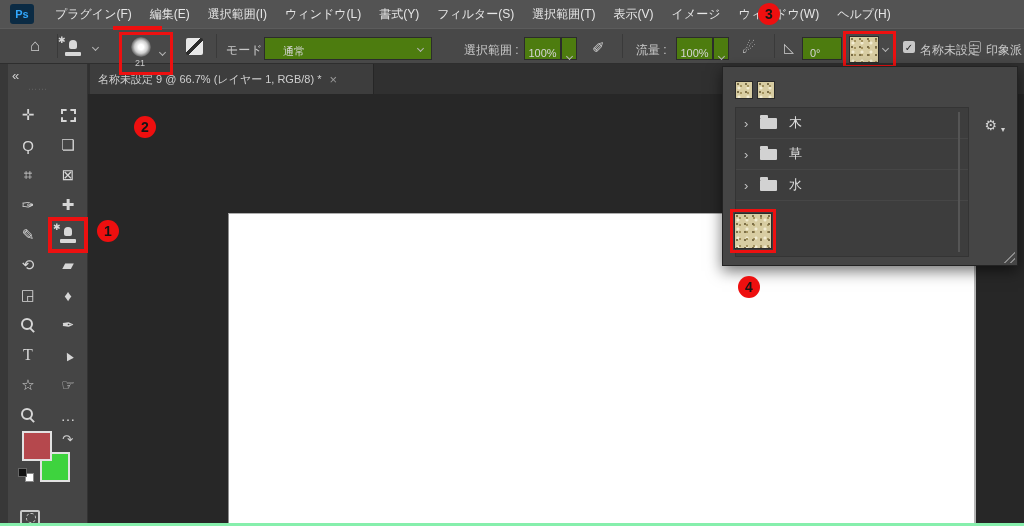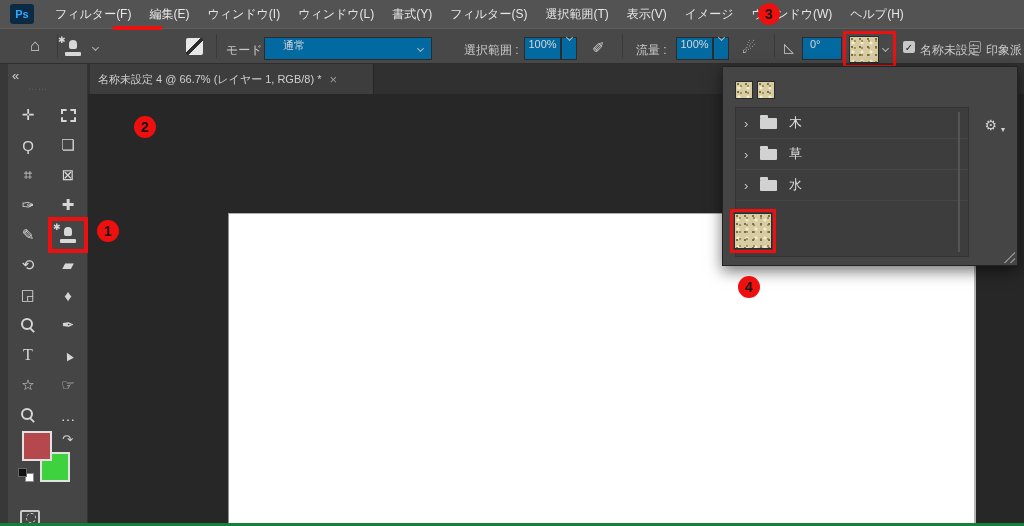--- a/index.html
+++ b/index.html
@@ -1,33 +1,33 @@
 <!DOCTYPE html>
 <html><head>
 <meta charset="utf-8">
 <style>
   html,body{margin:0;padding:0;background:#111;}
   *{box-sizing:border-box;font-family:"Liberation Sans","DejaVu Sans",sans-serif;}
   .screen{position:relative;width:1024px;height:526px;background:#272727;overflow:hidden;
-          border-bottom:3px solid #15803d;}
+          border-bottom:3px solid #86efac;}
   .abs{position:absolute;}
 
   
   .menubar{left:0;top:0;width:1024px;height:28px;background:#535353;display:flex;align-items:center;}
   .ps-logo{margin:0 12px 0 10px;width:24px;height:20px;background:#0b2b44;border-radius:3px;
            color:#31a8ff;font-size:11px;font-weight:bold;display:flex;align-items:center;justify-content:center;}
   .menu-item{color:#e6e6e6;font-size:12px;margin:0 9px;white-space:nowrap;}
 
   
   .optionsbar{left:0;top:28px;width:1024px;height:36px;background:#484848;
               border-top:1px solid #5c5c5c;border-bottom:1px solid #2e2e2e;}
   .vdiv{width:1px;height:24px;background:#3a3a3a;top:34px;}
   .opt-label{color:#c9c9c9;font-size:12px;top:42px;white-space:nowrap;}
-  .opt-box{background:#0369a1;border:1px solid #2c2c2c;color:#d6d6d6;font-size:11px;height:23px;top:37px;
-           display:flex;align-items:flex-start;}
+  .opt-box{background:#4d7c0f;border:1px solid #2c2c2c;color:#d6d6d6;font-size:11px;height:23px;top:37px;
+           display:flex;align-items:flex-end;}
   .chev{width:7px;height:7px;border-right:2px solid #b5b5b5;border-bottom:2px solid #b5b5b5;
         transform:rotate(45deg);display:inline-block;}
   .chev.sm{width:5px;height:5px;border-width:1.5px;}
   .glyph{color:#cfcfcf;}
   .redbox{border:3px solid #ed1010;}
   .ball{width:20px;height:20px;border-radius:50%;
         background:radial-gradient(circle,#ffffff 18%,#cfcfcf 45%,rgba(80,80,80,0) 75%);}
   .toggle-panel{width:17px;height:17px;border-radius:2px;
         background:linear-gradient(135deg,#e8e8e8 42%,#2c2c2c 42%,#2c2c2c 58%,#e8e8e8 58%);}
   .checkbox{width:12px;height:12px;border-radius:2px;}
@@ -106,23 +106,23 @@
   .redline{background:#ee0f0f;z-index:30;}
   .z20{z-index:20;}
 </style>
 </head>
 <body>
 
 <div class="screen">
 
   <div class="abs menubar">
     <div class="ps-logo">Ps</div>
-    <span class="menu-item">フィルター(F)</span>
+    <span class="menu-item">プラグイン(F)</span>
     <span class="menu-item">編集(E)</span>
-    <span class="menu-item">ウィンドウ(I)</span>
+    <span class="menu-item">選択範囲(I)</span>
     <span class="menu-item">ウィンドウ(L)</span>
     <span class="menu-item">書式(Y)</span>
     <span class="menu-item">フィルター(S)</span>
     <span class="menu-item">選択範囲(T)</span>
     <span class="menu-item">表示(V)</span>
     <span class="menu-item">イメージ</span>
     <span class="menu-item">ウィンドウ(W)</span>
     <span class="menu-item">ヘルプ(H)</span>
   </div>
 
@@ -130,20 +130,25 @@
   <span class="abs glyph" style="left:30px;top:36px;font-size:17px;">⌂</span>
   <div class="abs vdiv" style="left:57px;"></div>
 
   <div class="abs" style="left:64px;top:40px;">
     <div class="stamp">
         <span class="ast">✱</span>
       </div>
   </div>
   <span class="abs chev sm" style="left:93px;top:45px;"></span>
 
+  <div class="abs redbox z20" style="left:119px;top:32px;width:54px;height:43px;">
+    <div class="ball" style="position:absolute;left:9px;top:2px;"></div>
+    <div style="position:absolute;left:0;top:23px;width:36px;text-align:center;color:#c9c9c9;font-size:9px;">21</div>
+    <span class="chev sm" style="position:absolute;right:5px;top:15px;"></span>
+  </div>
 
   <div class="abs toggle-panel" style="left:186px;top:38px;"></div>
   <div class="abs vdiv" style="left:216px;"></div>
 
   <span class="abs opt-label" style="left:226px;">モード :</span>
   <div class="abs opt-box" style="left:264px;width:168px;padding-left:18px;">
     <span>通常</span>
     <span class="chev sm" style="position:absolute;right:8px;top:8px;"></span>
   </div>
 
@@ -179,21 +184,21 @@
 
   <div class="abs checkbox on" style="left:903px;top:41px;">
     <span>✓</span>
   </div>
   <span class="abs opt-label" style="left:920px;">名称未設定</span>
   <div class="abs checkbox off" style="left:969px;top:41px;"></div>
   <span class="abs opt-label" style="left:986px;">印象派</span>
 
   <div class="abs tabbar">
     <div class="doc-tab">
-      <span class="title">名称未設定 4 @ 66.7% (レイヤー 1, RGB/8) *</span>
+      <span class="title">名称未設定 9 @ 66.7% (レイヤー 1, RGB/8) *</span>
       <span class="close">×</span>
     </div>
   </div>
   <div class="abs pasteboard"></div>
   <div class="abs canvas"></div>
 
   <div class="abs leftstrip"></div>
   <div class="abs toolbar">
     <span class="abs collapse" style="left:4px;top:4px;">«</span>
     <div class="abs grip" style="left:20px;top:20px;">⋯⋯</div>

